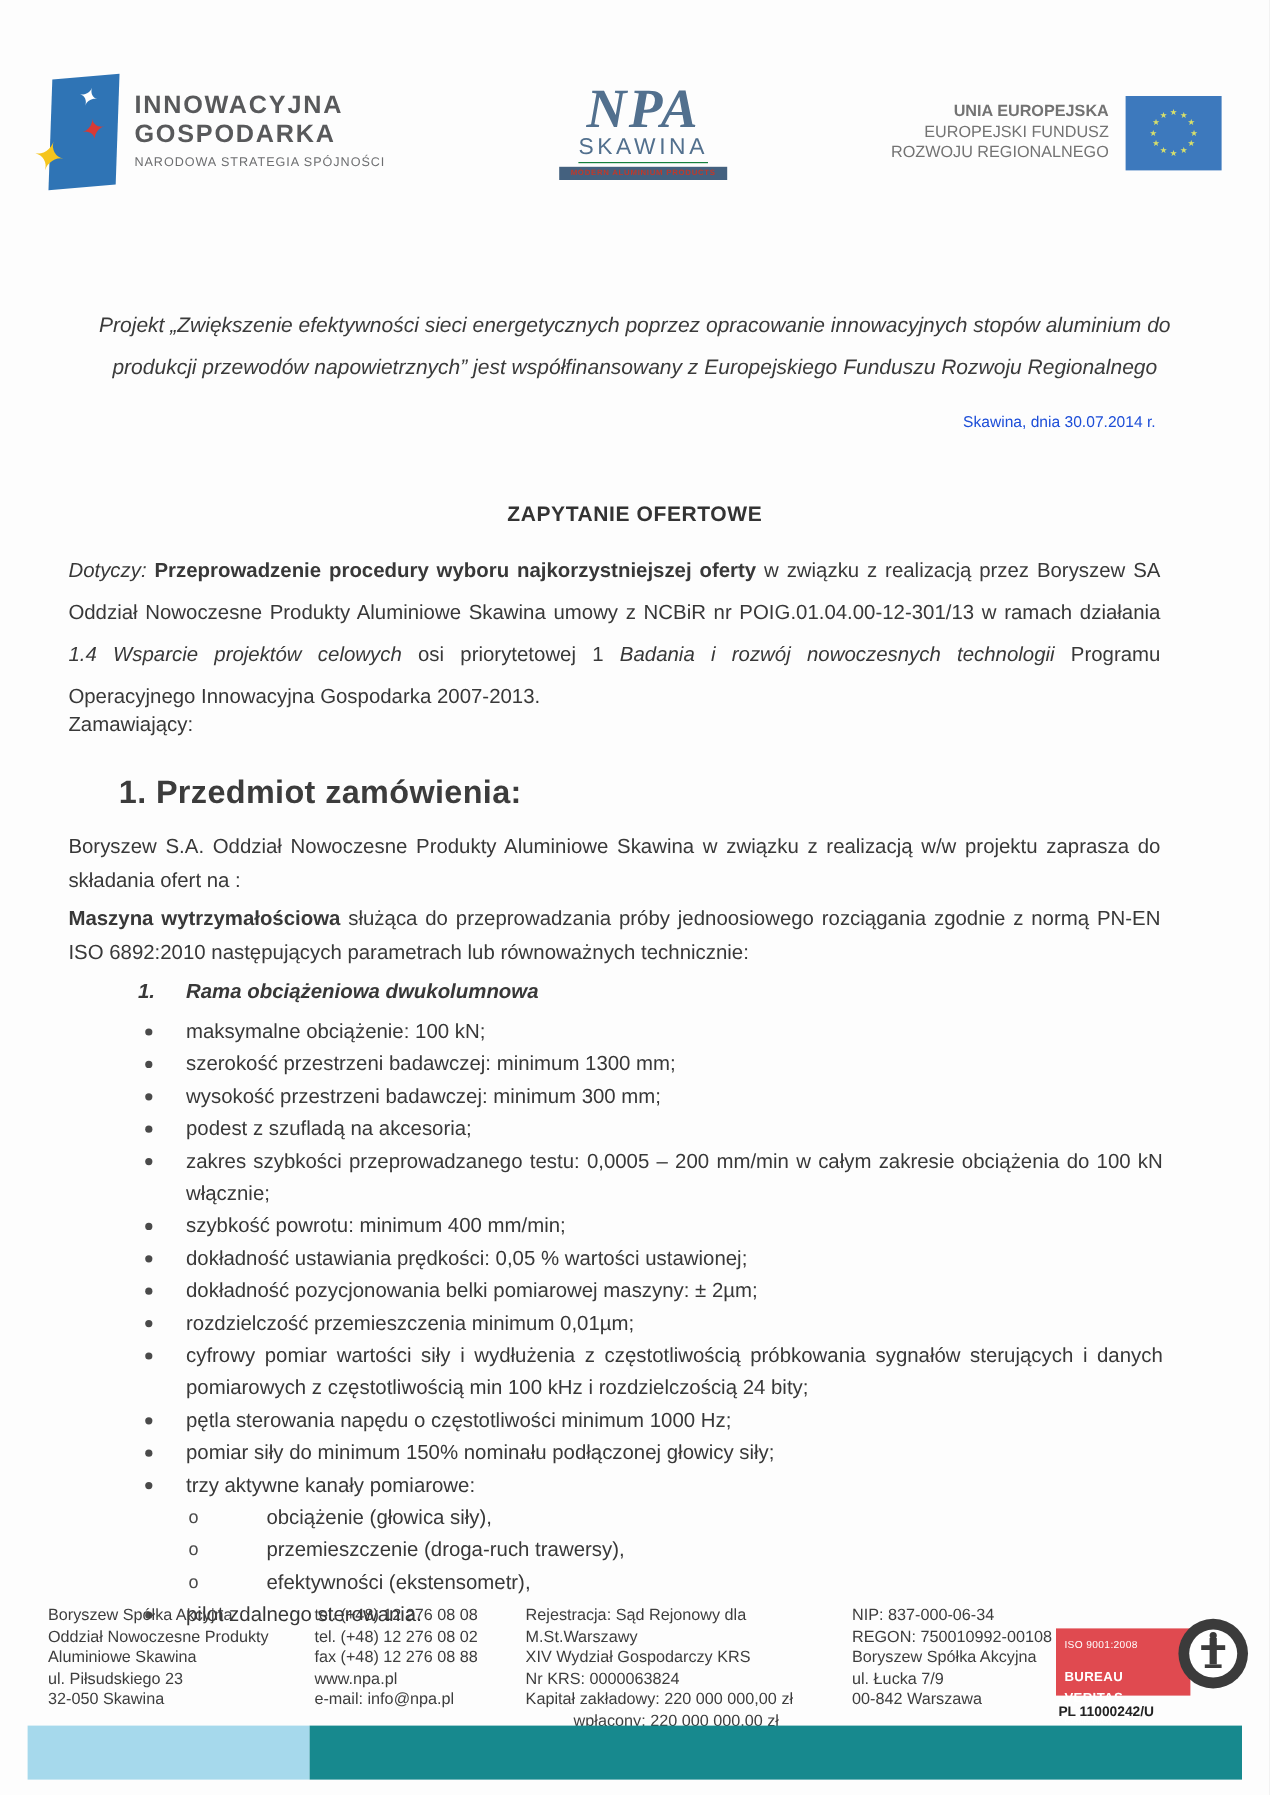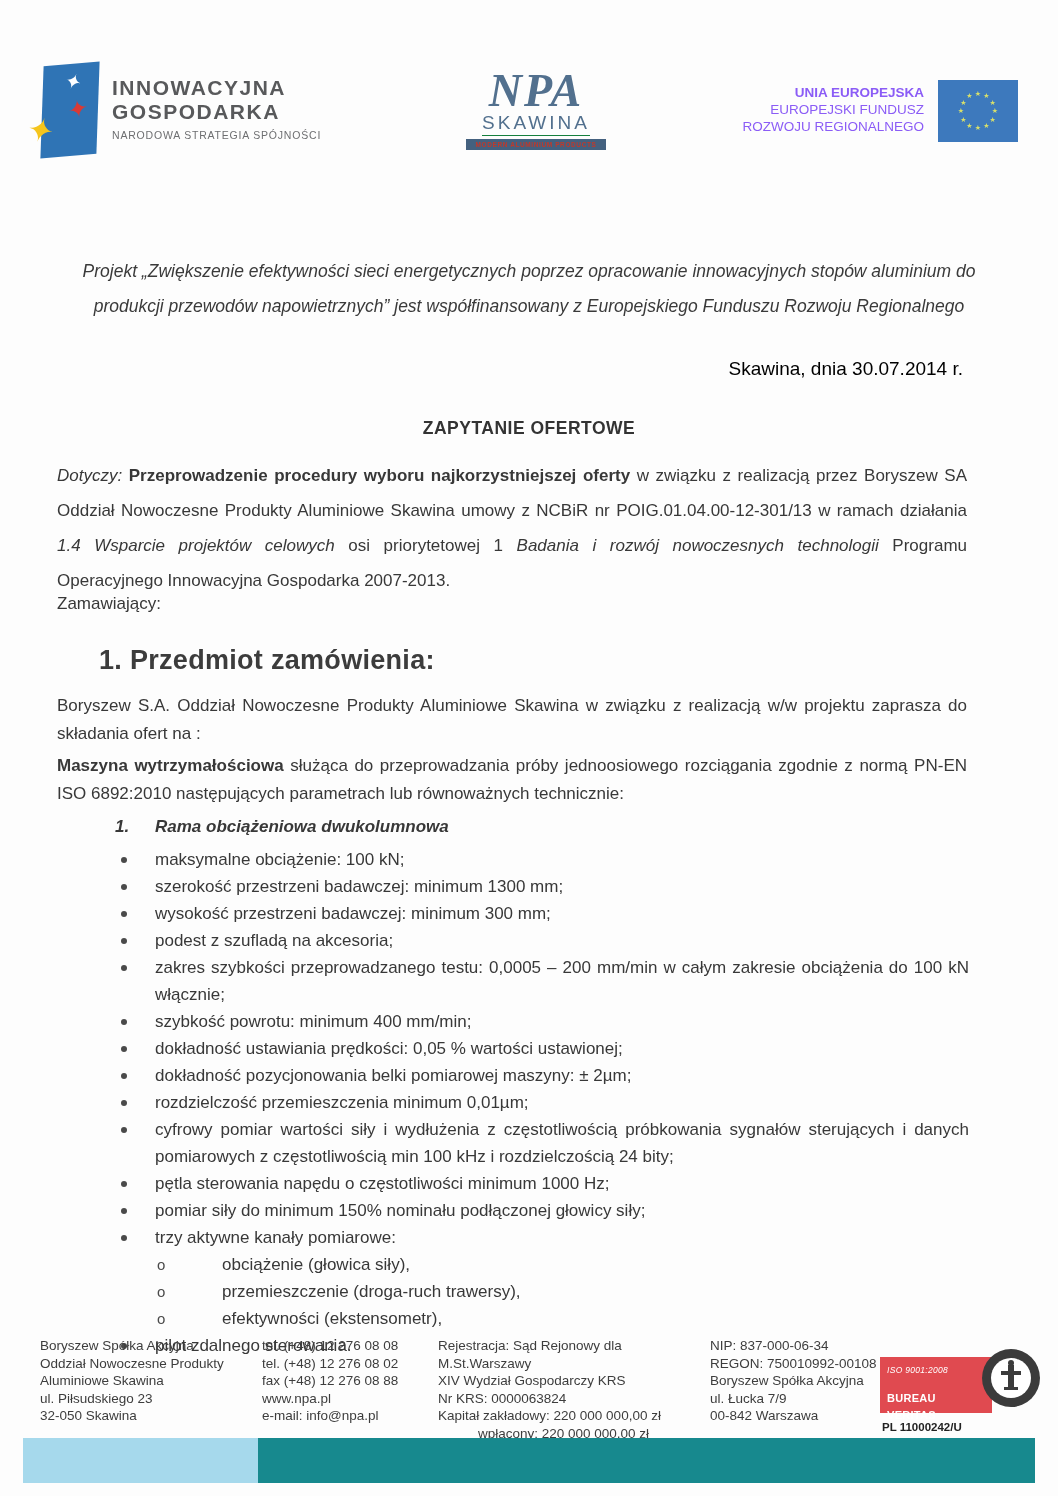--- a/index.html
+++ b/index.html
@@ -17,28 +17,28 @@
   .ig-title{font-size:21px;font-weight:bold;color:#58595b;letter-spacing:1.5px;line-height:24px;}
   .ig-sub{font-size:10.5px;color:#6d6e70;letter-spacing:0.8px;margin-top:5px;}
   .npa-logo{position:absolute;left:424px;top:8px;width:140px;text-align:center;}
   .npa-acronym{font-family:"Liberation Serif",serif;font-style:italic;font-weight:bold;
                font-size:46px;line-height:42px;color:#52708e;letter-spacing:2px;}
   .npa-name{font-family:Liberation Sans, sans-serif;font-size:19px;letter-spacing:3px;color:#52708e;
             border-bottom:1px solid #15803d;display:inline-block;padding-bottom:1px;margin-top:0px;}
   .npa-tagline{margin-top:3px;background:#44617f;color:#c0392b;font-size:6.5px;font-weight:bold;
                letter-spacing:0.6px;padding:2px 2px;white-space:nowrap;}
   .eu-logo{position:absolute;right:0;top:18px;display:flex;align-items:flex-start;}
-  .eu-text{text-align:right;font-size:13.5px;line-height:17px;color:#8b5cf6;padding-top:4px;}
+  .eu-text{text-align:right;font-size:13.5px;line-height:17px;color:#737373;padding-top:4px;}
   .eu-text .b{font-weight:bold;}
   .eu-flag{width:80px;height:62px;background:#3d79bd;margin-left:14px;}
   
   .main-title{position:absolute;top:196px;left:0;right:0;text-align:center;font-size:19px;color:#3a3a3a;}
   .project{position:absolute;top:243px;left:80px;right:80px;text-align:center;font-style:italic;
            font-size:17.5px;line-height:35px;color:#3a3a3a;margin-top:11px;}
-  .date-line{position:absolute;top:358px;right:95px;font-size:19px;color:#000000;}
+  .date-line{position:absolute;top:344px;right:95px;font-size:13px;color:#1d4ed8;}
   .doc-title{position:absolute;top:418px;left:0;right:0;text-align:center;font-weight:bold;
              font-size:17.5px;letter-spacing:0.5px;color:#333;}
   
   .p{position:absolute;left:57px;width:910px;font-size:17px;color:#383838;}
   .p-dotyczy{top:458px;line-height:35px;text-align:justify;}
   .p-zam{top:590px;line-height:28px;}
   .zam-value{padding-left:108px;}
   .h1{position:absolute;top:645px;left:99px;font-size:27px;font-weight:bold;color:#3c3c3c;letter-spacing:0.3px;}
   .p-invite{top:692px;line-height:28px;text-align:justify;}
   .p-machine{top:752px;line-height:28px;text-align:justify;}
@@ -53,21 +53,21 @@
   
   .footer{position:absolute;top:1337px;left:40px;right:20px;font-size:13.5px;line-height:17.5px;color:#3d3d3d;}
   .fcol{position:absolute;top:0;}
   .fcol1{left:0;width:210px;}
   .fcol2{left:222px;width:170px;}
   .fcol3{left:398px;width:275px;}
   .fcol4{left:670px;width:180px;}
   .fcol3 .indent{padding-left:40px;}
   .badge{position:absolute;left:840px;top:8px;width:178px;height:95px;}
   .bv-red{position:absolute;left:0;top:12px;width:112px;height:56px;background:#e04a50;color:#fff;padding:5px 7px;box-sizing:border-box;}
-  .bv-iso{font-size:8.5px;letter-spacing:0.3px;font-style:italic;}
+  .bv-iso{font-size:8.5px;letter-spacing:0.3px;}
   .bv-name{font-size:11px;font-weight:bold;margin-top:10px;letter-spacing:0.3px;}
   .bv-cert{font-size:7.5px;font-style:italic;}
   .bv-seal{position:absolute;left:100px;top:2px;width:62px;height:62px;}
   .bv-code{position:absolute;left:2px;top:74px;font-size:11.5px;font-weight:bold;color:#222;}
   .bar{position:absolute;top:1438px;height:45px;}
   .bar-light{left:23px;width:235px;background:#a6d9ec;}
   .bar-teal{left:258px;width:777px;background:#17898e;}
   .b{font-weight:bold;} .i{font-style:italic;}
 </style>
 </head>

